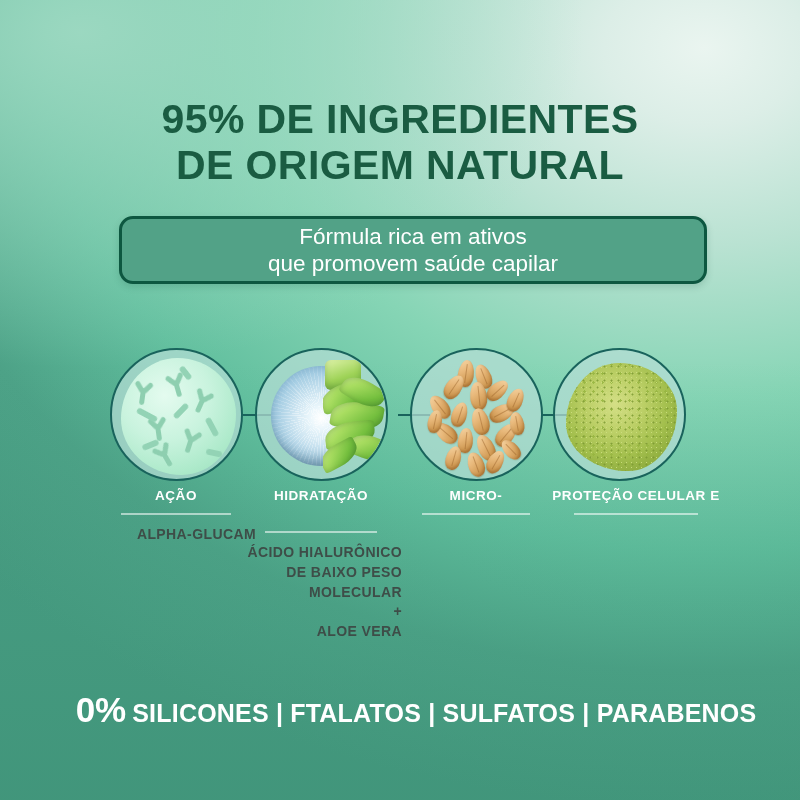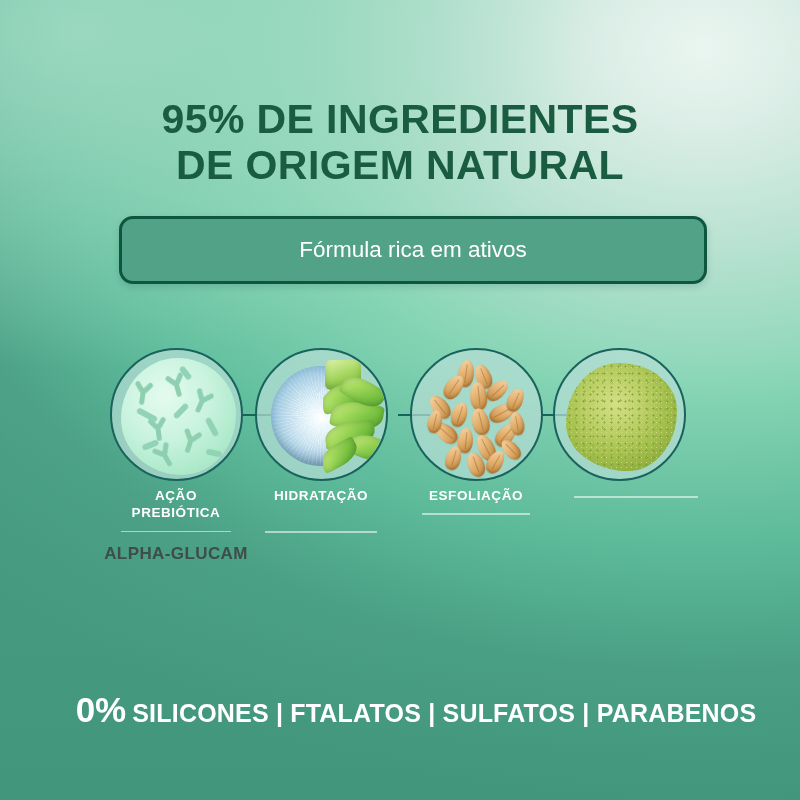--- a/index.html
+++ b/index.html
@@ -156,22 +156,22 @@
   .label-col { position:absolute; top:0; text-align:center; }
   .label-title {
     color:#ffffff; font-weight:bold; font-size:13.5px;
     letter-spacing:0.55px; line-height:1.28; text-transform:uppercase;
   }
   .divider {
     height:1.5px; background:rgba(255,255,255,0.55);
     margin:9px auto 10px auto;
   }
   .label-sub {
-    color:#3e4d48; font-weight:bold; font-size:17px;
-    letter-spacing:0.4px; line-height:1.42; text-transform:uppercase;
+    color:#3e4d48; font-weight:bold; font-size:14px;
+    letter-spacing:0.4px; line-height:1.42; text-transform:uppercase;text-align:right;
   }
 
   
   #footer {
     position:absolute; left:0; top:690px; width:800px;
     text-align:center; color:#ffffff; white-space:nowrap;padding-left:32px;
   }
   #footer .zero { font-size:35px; font-weight:bold; letter-spacing:0px; }
   #footer .rest { font-size:25px; font-weight:bold; letter-spacing:0.2px; margin-left:6px; }
 </style>
@@ -184,20 +184,21 @@
   <div id="bg-tint"></div>
 
   <div id="headline">
     <span class="ln">95% DE INGREDIENTES</span>
     <span class="ln">DE ORIGEM NATURAL</span>
   </div>
 
   <div id="subtitle-box">
     <div id="subtitle-text">
       <span class="ln">Fórmula rica em ativos</span>
+      <span class="ln">que promovem saúde capilar</span>
     </div>
   </div>
 
   <div id="cards">
     <div id="circle-row">
 
       <div class="connector" style="left:243px; width:32px;"></div>
       <div class="connector" style="left:398px; width:32px;"></div>
       <div class="connector" style="left:541px; width:32px;"></div>
 
@@ -276,44 +277,51 @@
       </div>
 
     </div>
   </div>
 
   <div id="labels">
 
     <div class="label-col" style="left:96px; width:160px;">
       <div class="label-title">
         <div>AÇÃO</div>
-        <div>PREBIÓTICA</div>
       </div>
       <div class="divider" style="width:110px;"></div>
       <div class="label-sub">
         <div>ALPHA-GLUCAM</div>
       </div>
     </div>
 
     <div class="label-col" style="left:240px; width:162px;">
       <div class="label-title">
         <div>HIDRATAÇÃO</div>
       </div>
       <div class="divider" style="width:112px; margin-top:27px;"></div>
+      <div class="label-sub">
+        <div>ÁCIDO HIALURÔNICO</div>
+        <div>DE BAIXO PESO</div>
+        <div>MOLECULAR</div>
+        <div>+</div>
+        <div>ALOE VERA</div>
+      </div>
     </div>
 
     <div class="label-col" style="left:398px; width:156px;">
       <div class="label-title">
-        <div>ESFOLIAÇÃO</div>
+        <div>MICRO-</div>
       </div>
       <div class="divider" style="width:108px;"></div>
     </div>
 
     <div class="label-col" style="left:538px; width:196px;">
       <div class="label-title">
+        <div>PROTEÇÃO CELULAR E</div>
       </div>
       <div class="divider" style="width:124px;"></div>
     </div>
 
   </div>
 
   <div id="footer">
     <span class="zero">0%</span><span class="rest">SILICONES | FTALATOS | SULFATOS | PARABENOS</span>
   </div>
 

